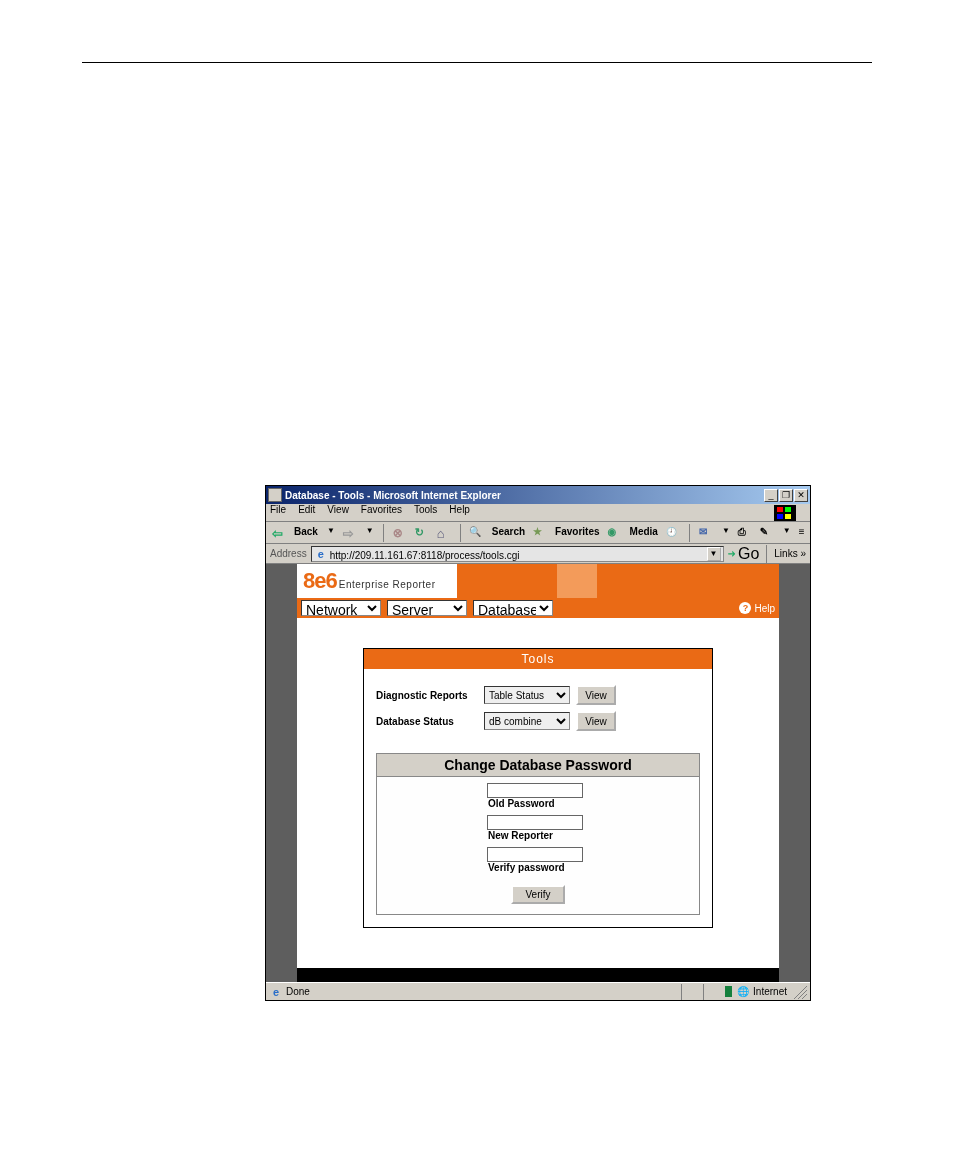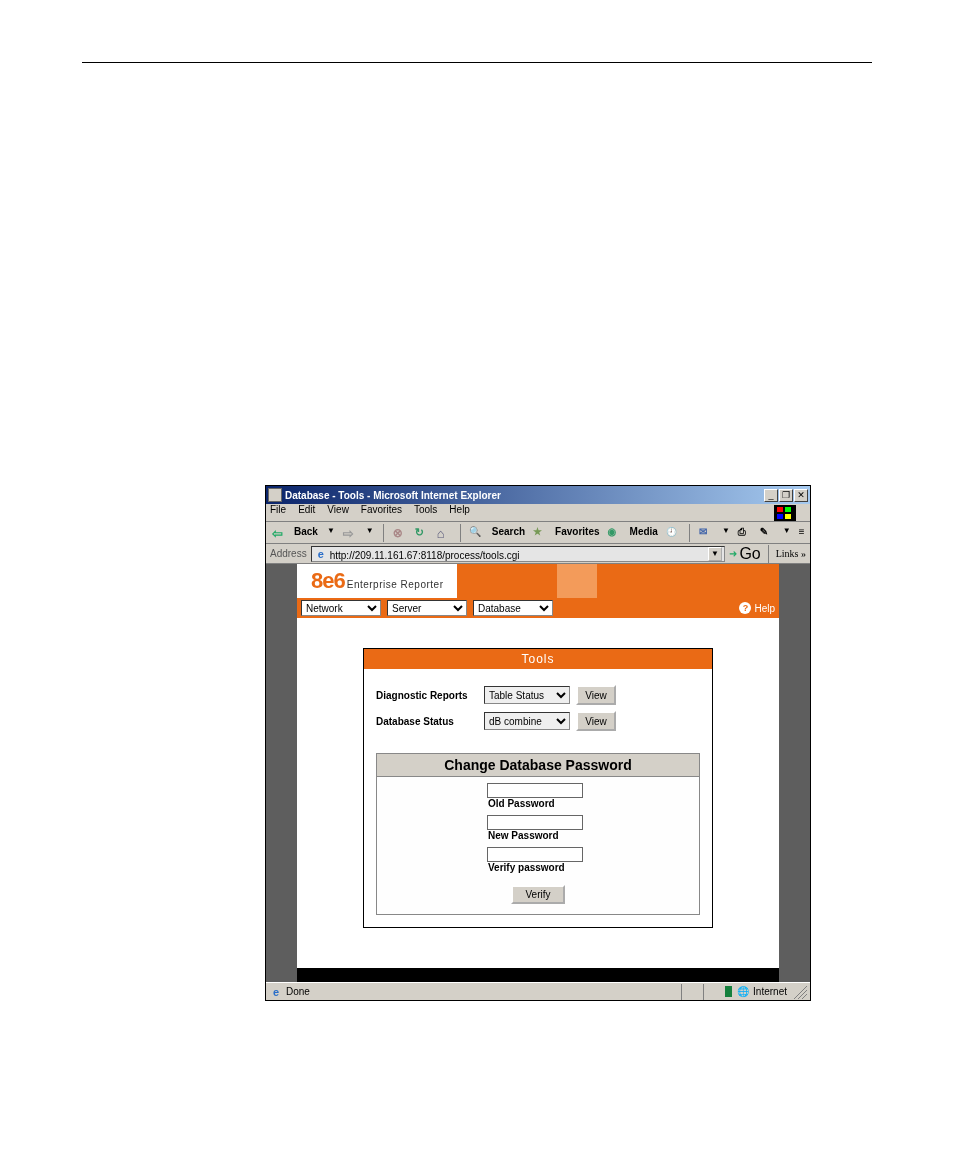--- a/index.html
+++ b/index.html
@@ -100,43 +100,43 @@
     display:flex; align-items:flex-end; padding:0 2px; font-size:10px;
   }
   .addrbar .addricon { width:14px; height:14px; margin-right:2px; display:inline-flex; align-items:center; justify-content:center; }
   .addrbar .addricon::before { content:"e"; color:#2a6ec9; font-weight:bold; font-size:11px; }
   .addrbar .addrdd {
     width:14px; height:14px; background:#d4d0c8; border:1px outset #fff;
     text-align:center; line-height:11px; font-size:8px;
   }
   .addrbar .go { font-size:16px; display:flex; align-items:center; gap:2px; }
   .addrbar .go::before { content:"➜"; color:#2a6; font-size:10px; }
-  .addrbar .links { font-size:10px;font-family:Liberation Serif, serif; }
+  .addrbar .links { font-size:10px; }
 
   .viewport {
     background:#5e5e5e;
     padding: 0;
   }
   .pagearea {
     margin:0 auto; width:482px; background:#fff; 
   }
   .appheader {
     height:34px;
     background: linear-gradient(90deg,#fff 0 160px,#ea6a15 160px 260px,#f39b5a 260px 300px,#ea6a15 300px 100%);
-    display:flex; align-items:center; padding-left:14px;
+    display:flex; align-items:center; padding-left:6px;
     position:relative; overflow:hidden;
   }
   .appheader .e8 { font-size:22px; font-weight:bold; color:#ea6a15; letter-spacing:-1px; }
   .appheader .erep { font-size:10px; color:#333; letter-spacing:0.5px; margin-left:2px; margin-top:6px; }
   .navrow {
     height:20px; background:#ea6a15; display:flex; align-items:center; padding:0 4px;
     gap:6px;
   }
   .navrow select {
-    font-size:10px; height:16px; background:#fff; border:1px inset #888;
+    font-size:14px; height:16px; background:#fff; border:1px inset #888;
     font-family:Tahoma,Arial,sans-serif;
   }
   .navrow .help { margin-left:auto; color:#fff; font-size:10px; display:flex; align-items:center; gap:3px; }
   .navrow .help::before { content:"?"; display:inline-block; width:12px; height:12px; border-radius:50%; background:#fff; color:#ea6a15; text-align:center; line-height:12px; font-weight:bold; font-size:9px;}
   .content {
     background:#fff; padding:30px 0 40px;
     display:flex; justify-content:center;
   }
   .panel {
     width:350px; border:1px solid #000;
@@ -321,21 +321,21 @@
             </div>
 
             <div class="pwbox">
               <div class="pwhead">Change Database Password</div>
               <div class="pwrow">
                 <input type="password" style="">
                 <span class="pl">Old Password</span>
               </div>
               <div class="pwrow">
                 <input type="password" style="">
-                <span class="pl">New Password</span>
+                <span class="pl">New Reporter</span>
               </div>
               <div class="pwrow">
                 <input type="password" style="">
                 <span class="pl">Verify password</span>
               </div>
               <div class="pwbtnrow">
                 <button>Verify</button>
               </div>
             </div>
           </div>

